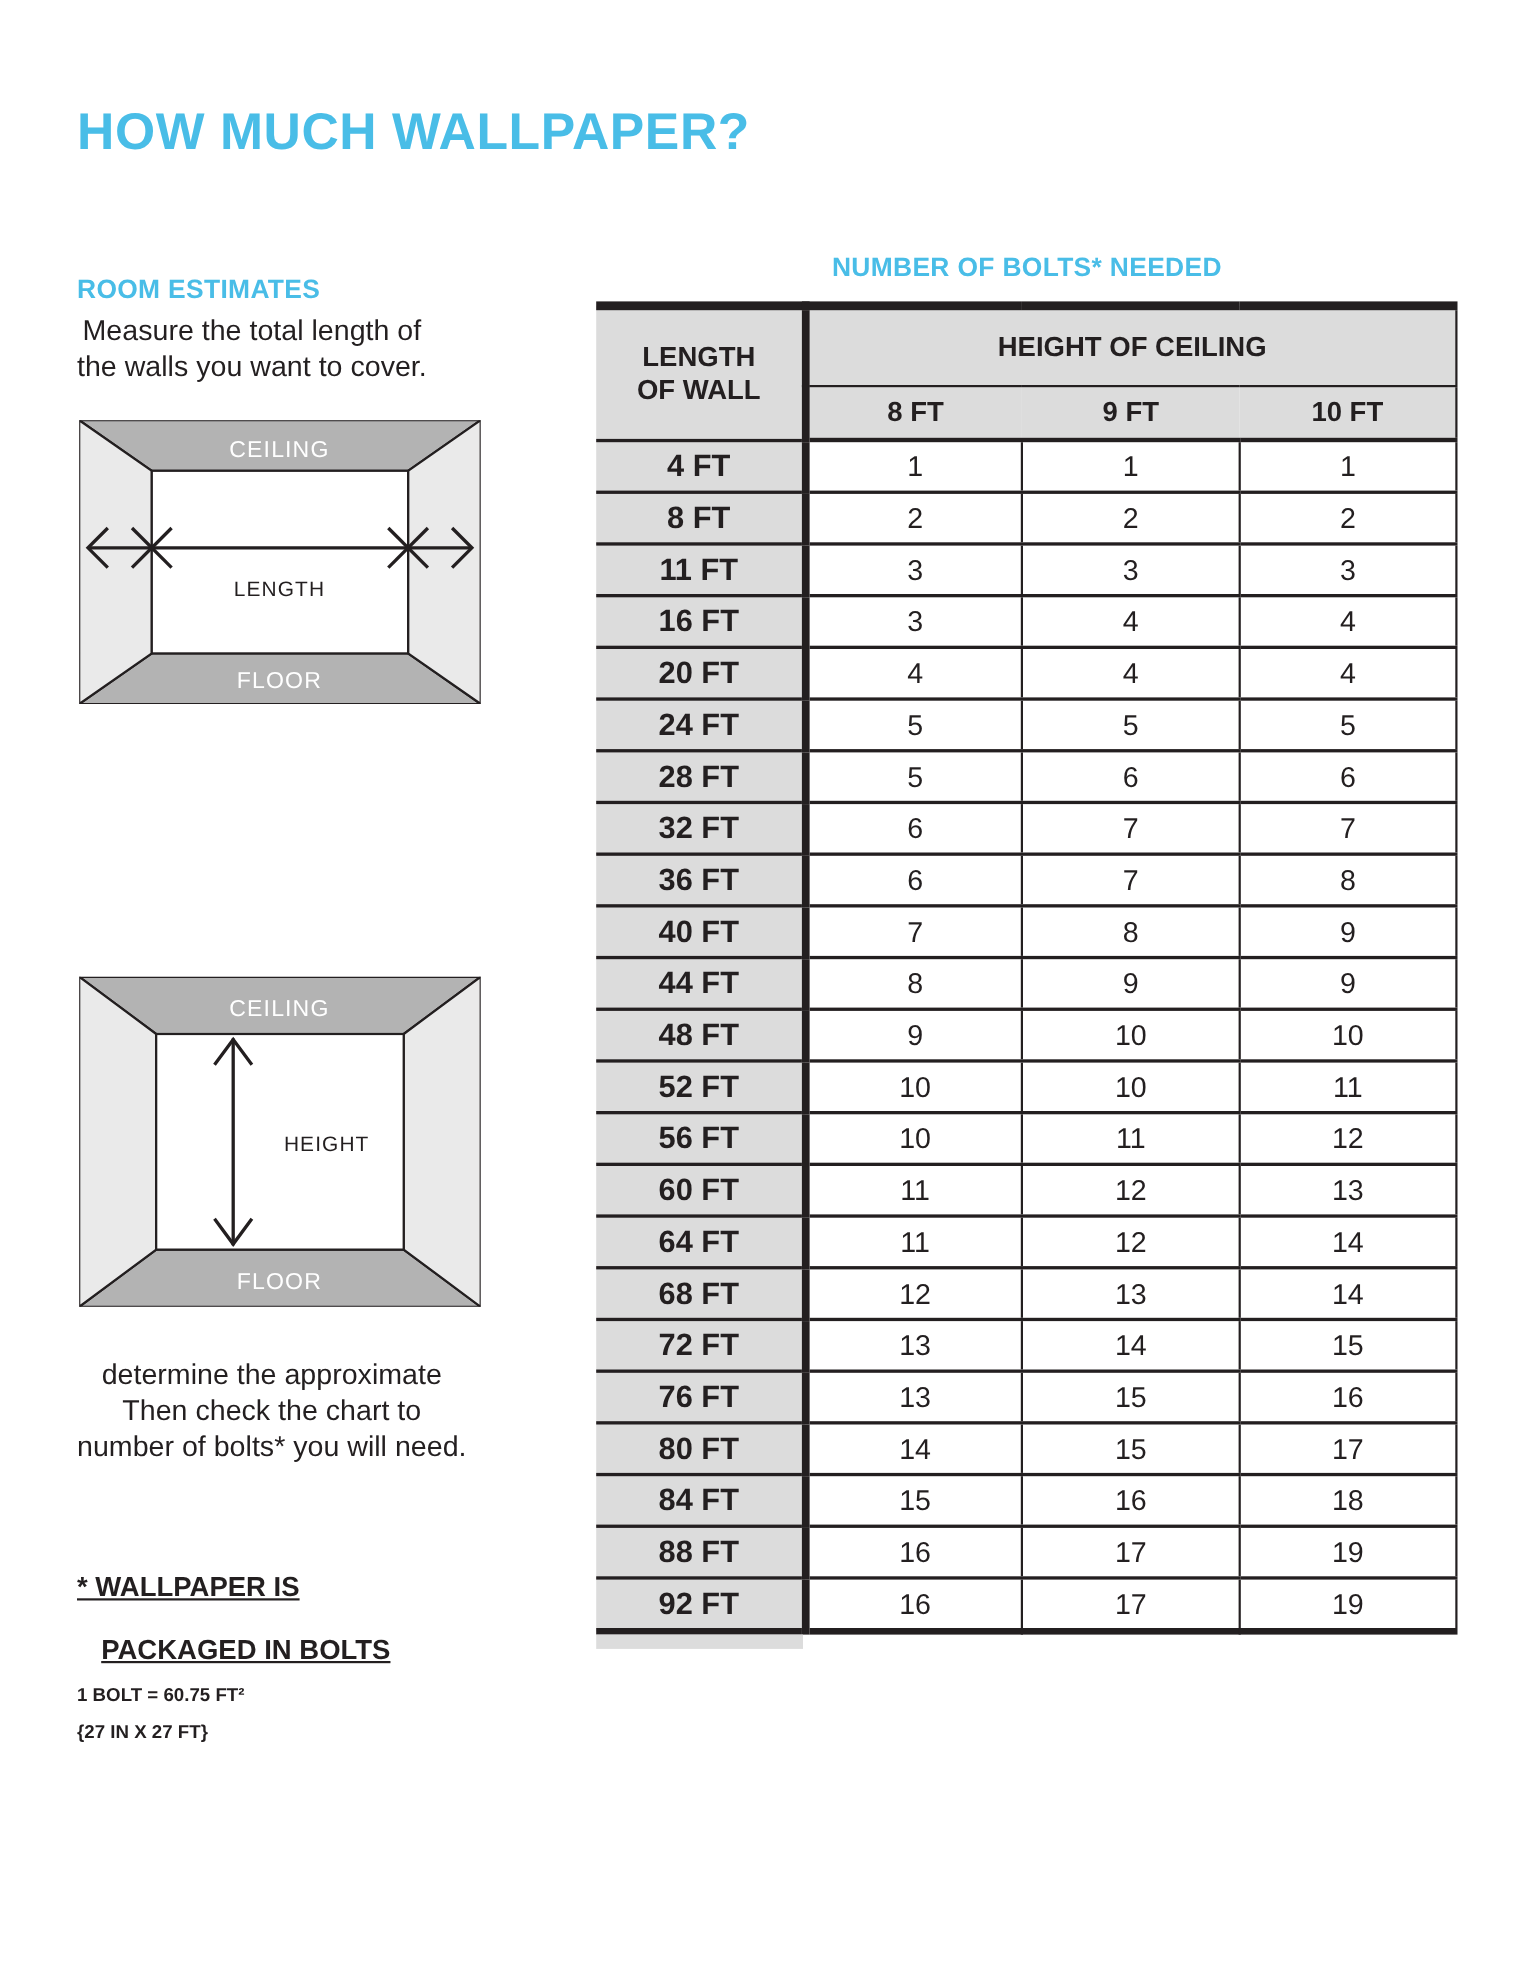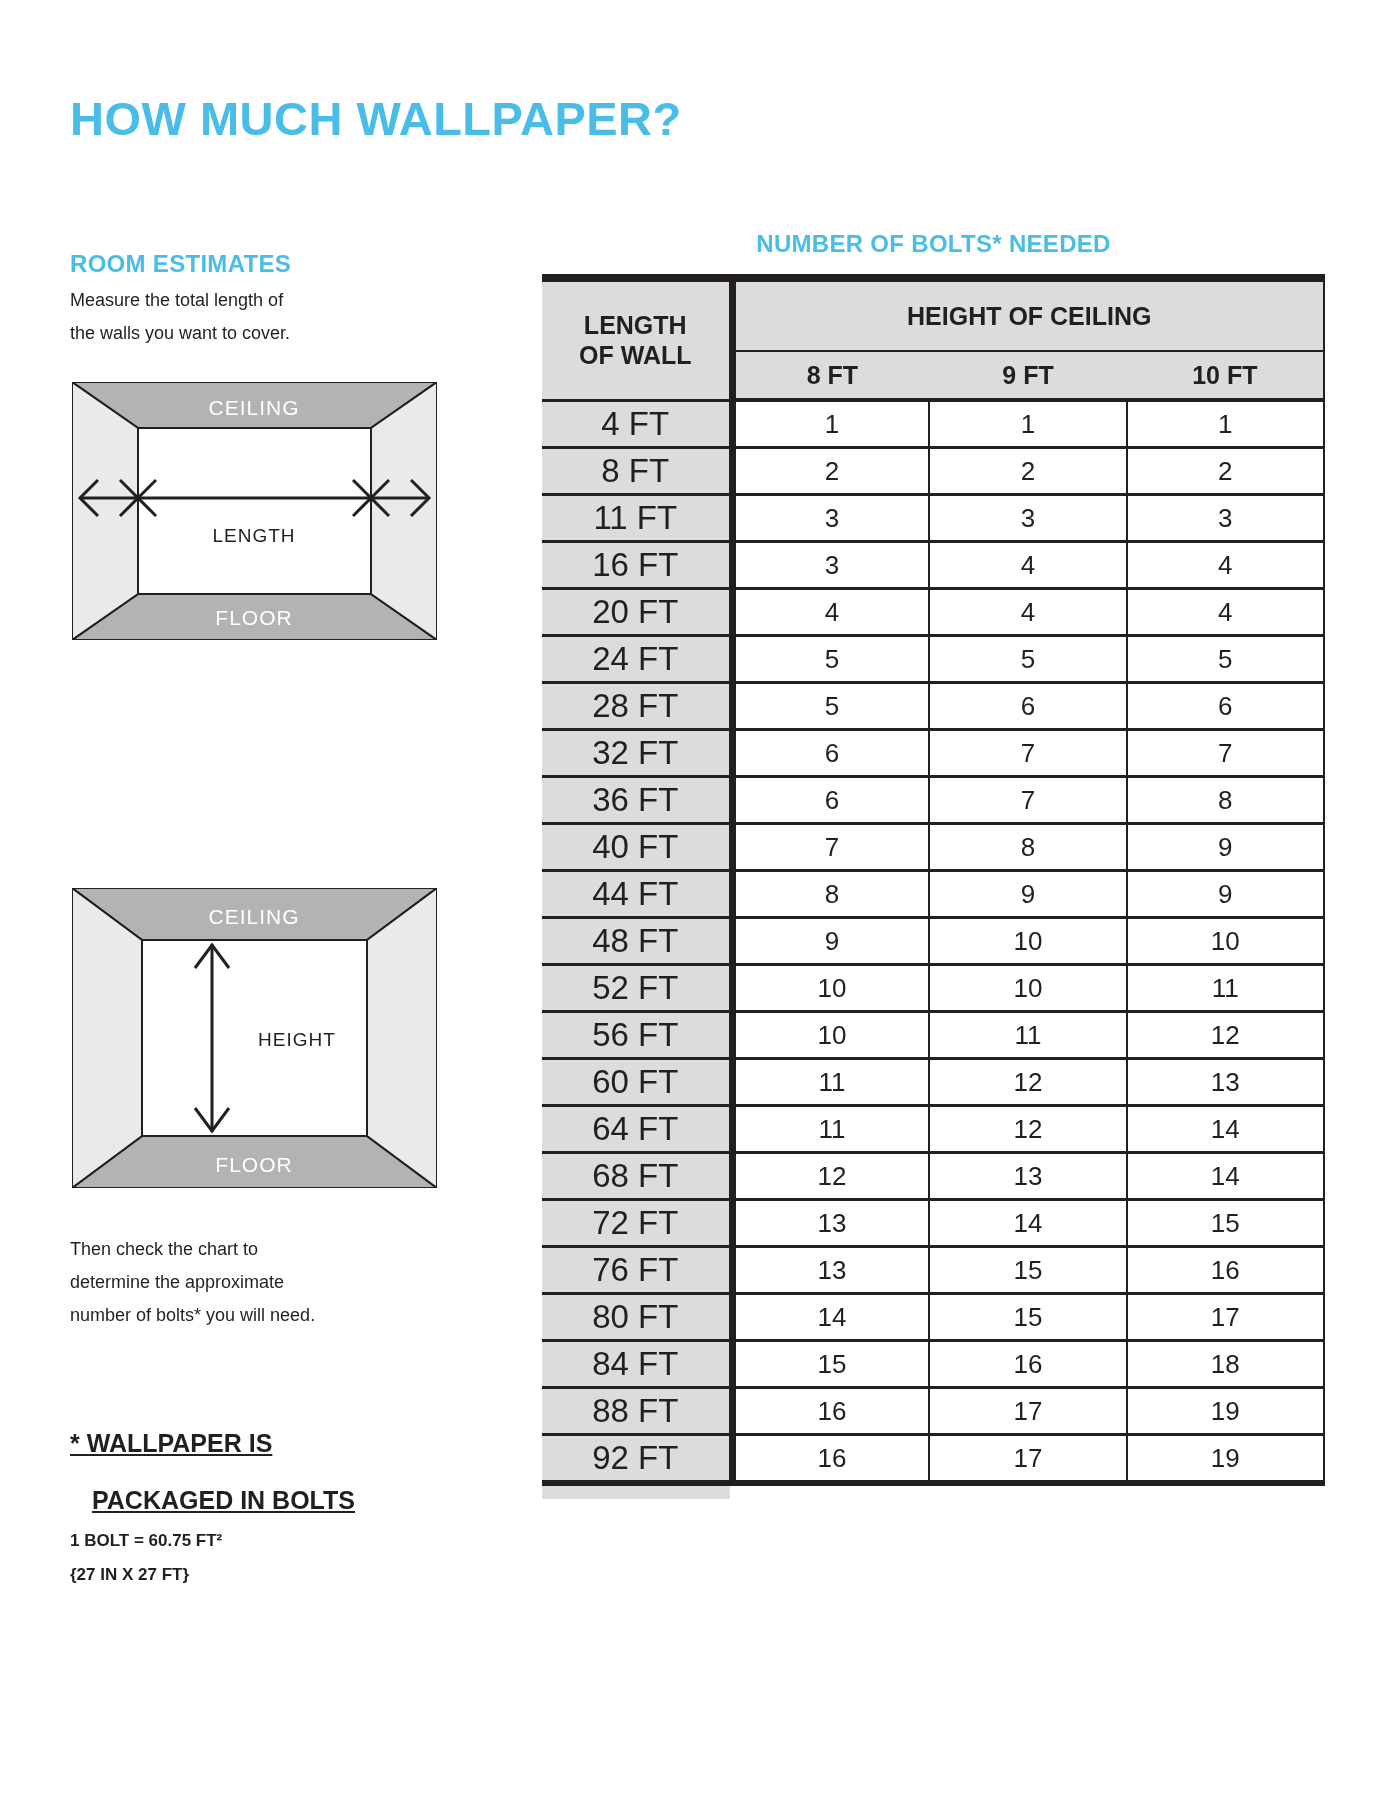--- a/index.html
+++ b/index.html
@@ -9,21 +9,21 @@
   .page { position:absolute; inset:0; background:#fff; }
 
   .title { position:absolute; left:70px; top:60px; font-size:47px; font-weight:bold;
            color:var(--accent,#49BDE7); letter-spacing:0.5px; }
 
   .section-heading { font-size:24px; font-weight:bold; color:var(--accent,#49BDE7);
                      letter-spacing:0.3px; }
 
   .left-col-heading { position:absolute; left:70px; top:230px; }
 
-  .para { position:absolute; left:70px; font-size:18px; line-height:33px; color:var(--ink,#231F20); }
+  .para { position:absolute; left:70px; font-size:26px; line-height:33px; color:var(--ink,#231F20);text-align:center; }
   .para span { display:block; }
   .p1 { top:284px; }
   .p2 { top:780px; }
   .p3 { top:1233px; }
 
   .diagram { position:absolute; left:72px; }
   .diagram1 { top:382px; width:365px; height:258px; }
   .diagram2 { top:888px; width:365px; height:300px; }
 
   .footnote { position:absolute; left:70px; top:1427px; font-size:25px; font-weight:bold;
@@ -46,21 +46,21 @@
   table.bolts th, table.bolts td { padding:0; text-align:center; vertical-align:middle; }
 
   .rowhead-th { background:var(--cell_gray,#DCDCDC); font-size:25px; font-weight:bold;
                 line-height:30px; border-right:7px solid var(--ink,#231F20);
                 border-bottom:3px solid var(--ink,#231F20); }
   .group-th { height:68px; background:var(--cell_gray,#DCDCDC); font-size:25px; font-weight:bold;
               border-bottom:2px solid var(--ink,#231F20); }
   .sub-th { height:46px; background:var(--cell_gray,#DCDCDC); font-size:25px; font-weight:bold;
             border-bottom:4px solid var(--ink,#231F20); }
 
-  table.bolts tbody th.len { background:var(--cell_gray,#DCDCDC); font-size:33px; font-weight:normal;
+  table.bolts tbody th.len { background:var(--cell_gray,#DCDCDC); font-size:28px; font-weight:bold;
             border-right:7px solid var(--ink,#231F20);
             border-top:3px solid var(--ink,#231F20);
             border-bottom:3px solid var(--ink,#231F20); }
   table.bolts tbody td { height:44px; background:#fff; font-size:26px;
             border:2px solid var(--ink,#231F20);
             border-top-width:3px; border-bottom-width:3px; }
 
   .table-tail { width:188px; height:13px; background:var(--cell_gray,#DCDCDC); }
 
   svg text { font-family:"Liberation Sans", sans-serif; }
@@ -110,22 +110,22 @@
       <line x1="140" y1="56" x2="140" y2="244"></line>
       <path d="M123,80 L140,57 L157,80"></path>
       <path d="M123,220 L140,243 L157,220"></path>
     </g>
     <text x="182" y="36" text-anchor="middle" style="fill:#ffffff;font-size:21px;letter-spacing:1px">CEILING</text>
     <text x="182" y="284" text-anchor="middle" style="fill:#ffffff;font-size:21px;letter-spacing:1px">FLOOR</text>
     <text x="225" y="158" text-anchor="middle" style="fill:var(--ink,#231F20);font-size:19px;letter-spacing:1px">HEIGHT</text>
   </svg>
 
   <div class="para p3">
+    <span>determine the approximate</span>
     <span>Then check the chart to</span>
-    <span>determine the approximate</span>
     <span>number of bolts* you will need.</span>
   </div>
 
   <div class="footnote">
     <div>* WALLPAPER IS</div>
     <div class="indent">PACKAGED IN BOLTS</div>
   </div>
 
   <div class="boltinfo">
     <div>1 BOLT = 60.75 FT²</div>

